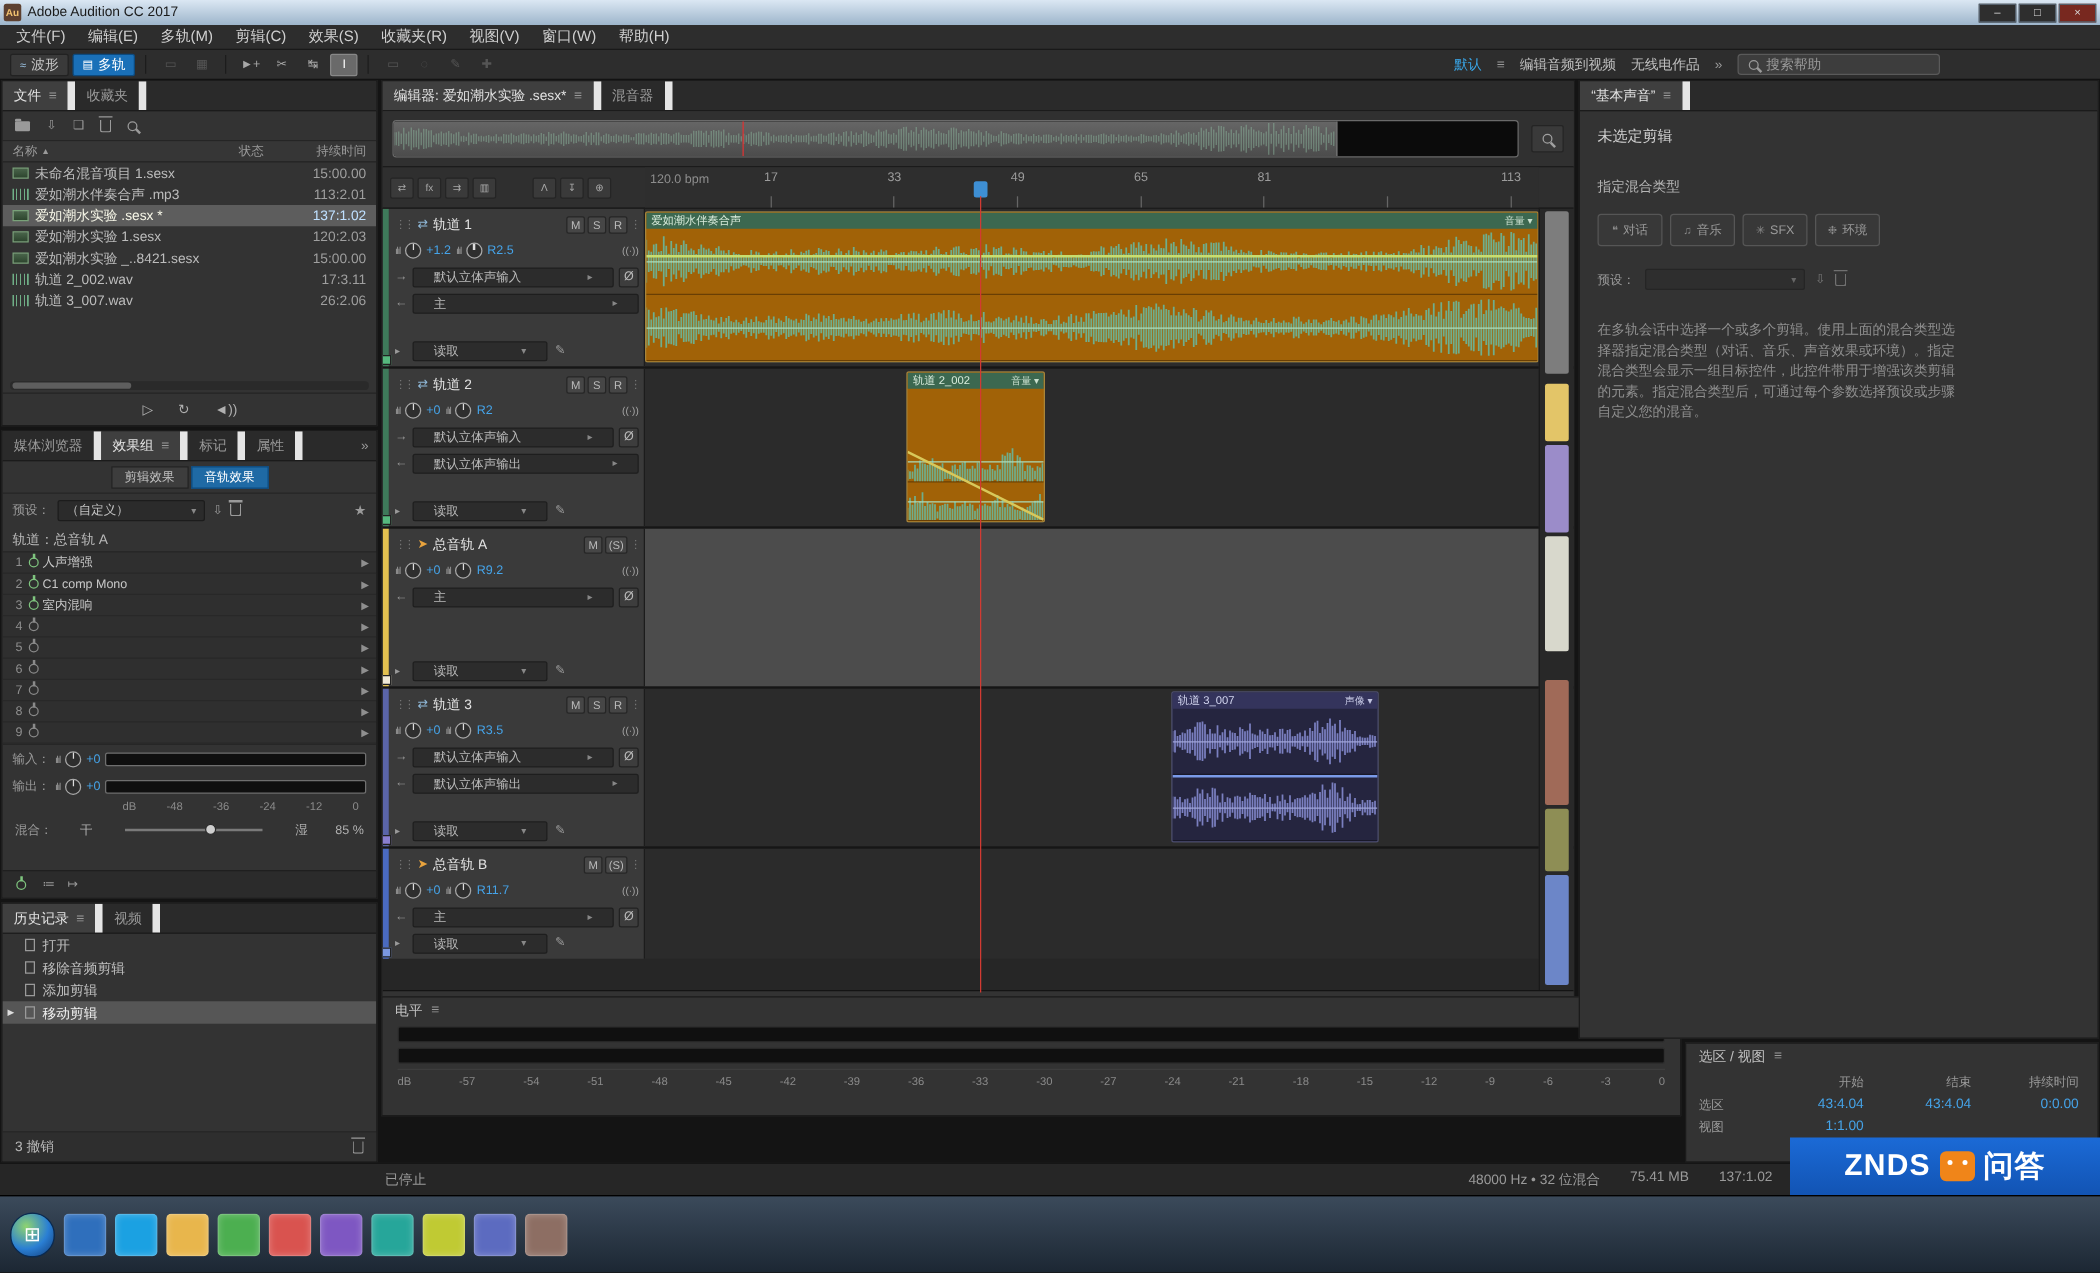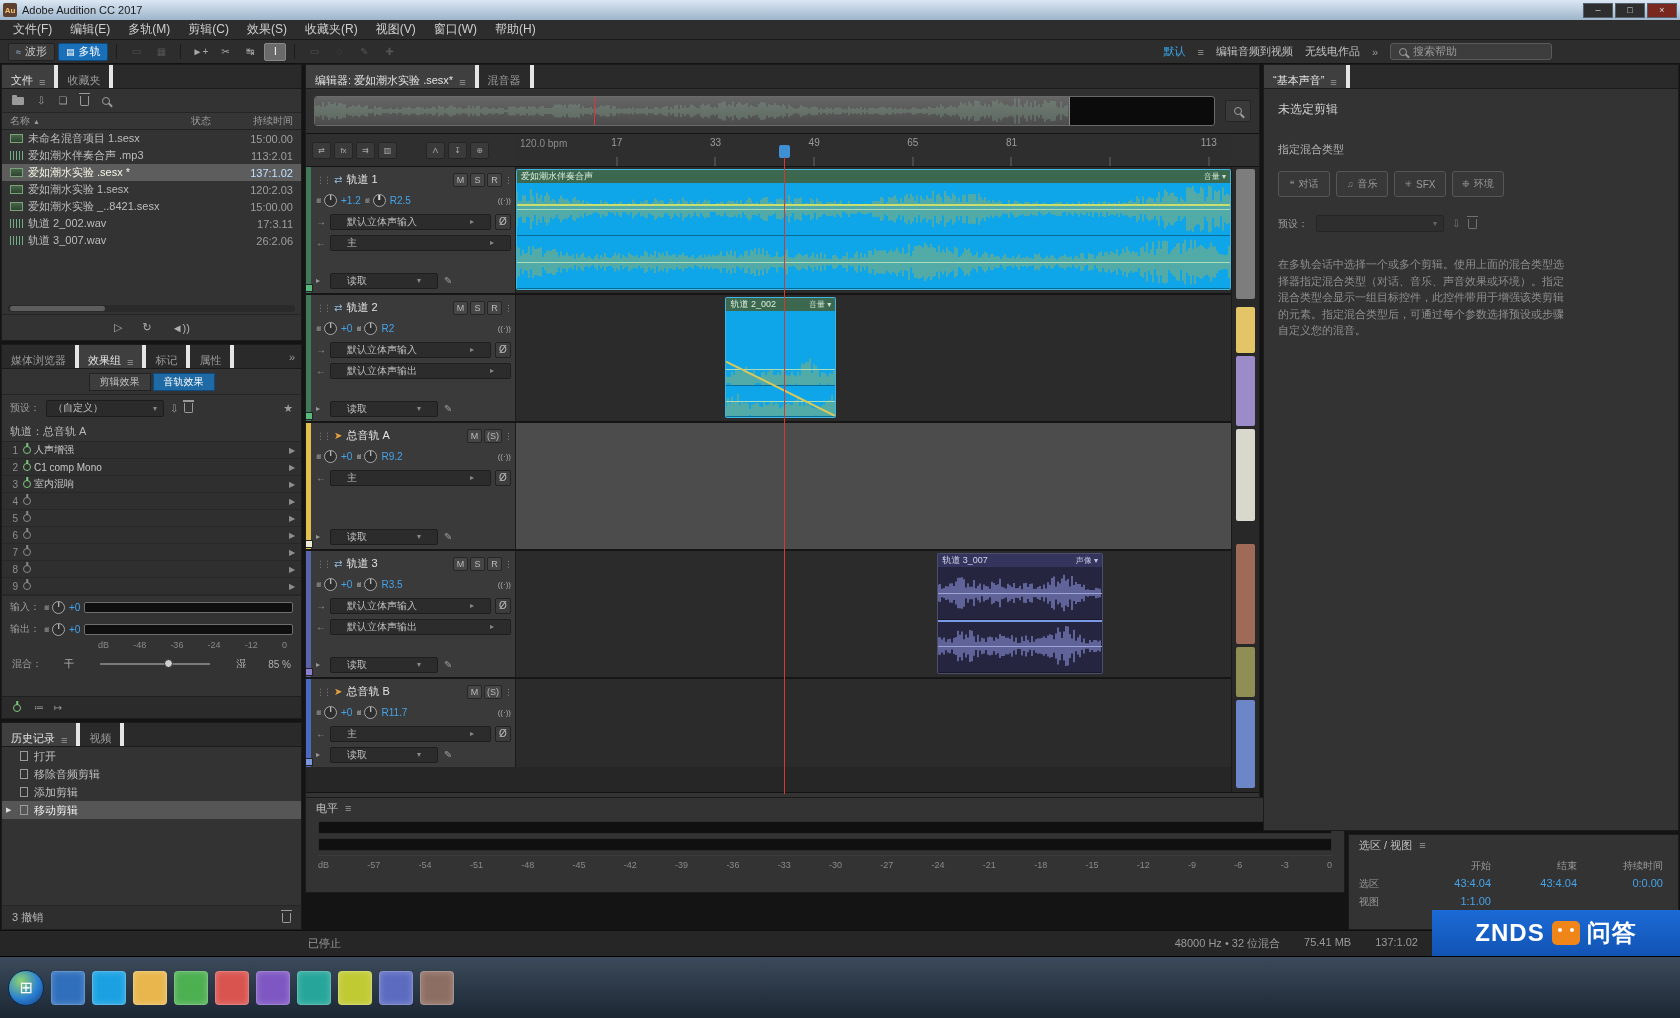--- a/index.html
+++ b/index.html
@@ -29,21 +29,21 @@
 .tb-sep{width:1px;height:15px;background:#1c1c1c;margin:0 5px}
 .workspace{margin-left:auto;display:flex;align-items:center;gap:12px;padding-right:120px}
 .ws-active{color:#39a6e8}
 .ws-item{color:#c0c0c0}
 .burger{color:#9a9a9a;font-size:11px}
 .searchbox{display:flex;align-items:center;gap:6px;background:#3d3d3d;border:1px solid #5a5a5a;border-radius:3px;height:17px;padding:0 8px;width:162px;color:#9a9a9a}
 
 
 .panel{position:absolute;background:#333;border:1px solid #1b1b1b;display:flex;flex-direction:column;overflow:hidden}
 .ptabs{height:24px;background:#2a2a2a;display:flex;align-items:stretch;border-bottom:1px solid #1b1b1b;flex:none}
-.ptab{padding:0 9px;display:flex;align-items:flex-end;gap:6px;color:#9a9a9a;font-size:11px;border-right:4px solid #e5e5e5;white-space:nowrap}
+.ptab{padding:0 9px;display:flex;align-items:center;gap:6px;color:#9a9a9a;font-size:11px;border-right:6px solid #e5e5e5;white-space:nowrap}
 .ptab.active{background:#3f3f3f;color:#e2e2e2}
 .ptab-fill{flex:1}
 .ovfl{display:flex;align-items:center;padding:0 6px;color:#9a9a9a}
 
 
 .i-mag{width:8px;height:8px;border:1.5px solid currentColor;border-radius:50%;position:relative;display:inline-block;flex:none}
 .i-mag::after{content:"";position:absolute;width:5px;height:1.5px;background:currentColor;transform:rotate(45deg);right:-4px;bottom:-2px}
 .i-trash{width:9px;height:10px;border:1px solid #9a9a9a;border-top:none;border-radius:0 0 2px 2px;position:relative;display:inline-block;flex:none}
 .i-trash::before{content:"";position:absolute;top:-3px;left:-2px;right:-2px;height:1.5px;background:#9a9a9a}
 .i-folder{width:12px;height:8px;background:#9a9a9a;border-radius:1px;position:relative;display:inline-block;flex:none}
@@ -145,21 +145,21 @@
 .io-dd .ddlabel{white-space:nowrap;overflow:hidden}
 .io-dd .arr{margin-left:auto;color:#888;font-size:8px;padding-left:4px}
 .io-dd.mode{flex:none;width:108px}
 .phase{width:16px;height:16px;background:#3d3d3d;border:1px solid #222;border-radius:2px;display:flex;align-items:center;justify-content:center;color:#bbb;font-size:10px;flex:none}
 .exp{color:#9a9a9a;font-size:8px;width:10px}
 .pencil{color:#9a9a9a;font-size:10px;margin-left:2px}
 .lane{flex:1;position:relative;overflow:hidden}
 .lane.dark{background:#2b2b2b}
 .lane.gray{background:#4c4c4c}
 .clip{position:absolute;top:2px;bottom:3px;border-radius:2px;overflow:hidden;border:1px solid rgba(185,225,195,.28);display:flex;flex-direction:column}
-.clip.green{background:#0ea5e9}
+.clip.green{background:#a16207}
 .clip.blue{background:#25253f;border-color:rgba(170,175,225,.3)}
 .cliphead{height:13px;flex:none;display:flex;align-items:center;justify-content:space-between;padding:0 4px;font-size:9px;color:#d9ecdc}
 .clip.green .cliphead{background:#3c6850}
 .clip.blue .cliphead{background:#34345c;color:#d2d5ef}
 .clipbadge{font-size:8px;opacity:.9}
 .clipbody{flex:1;position:relative;display:flex;flex-direction:column}
 .chan{flex:1;position:relative;border-bottom:1px solid rgba(0,0,0,.35);overflow:hidden}
 .chan:last-child{border-bottom:none}
 .midline{position:absolute;left:0;right:0;top:50%;height:1px;z-index:2}
 .clip.green .midline{background:#a9dcbb}

